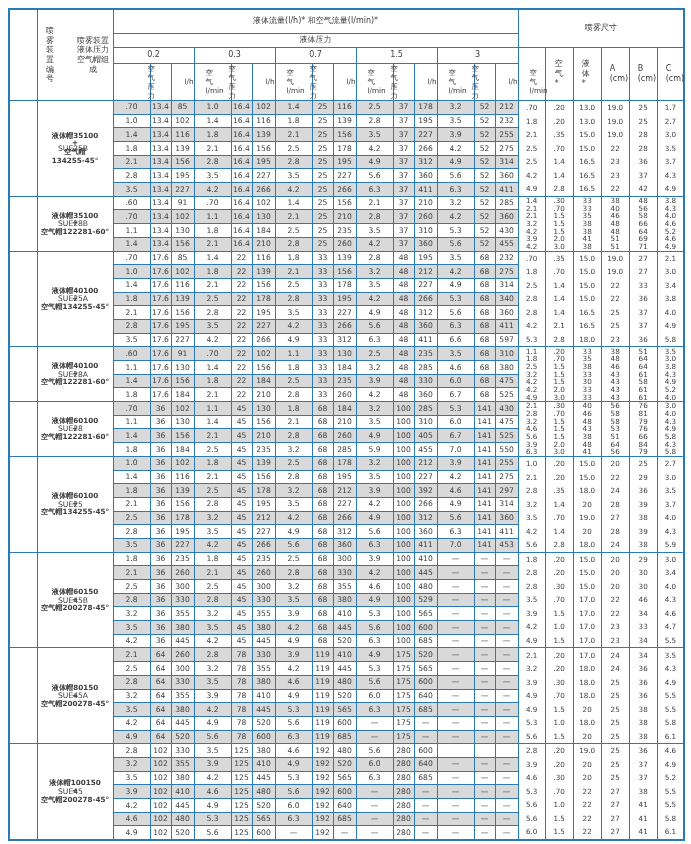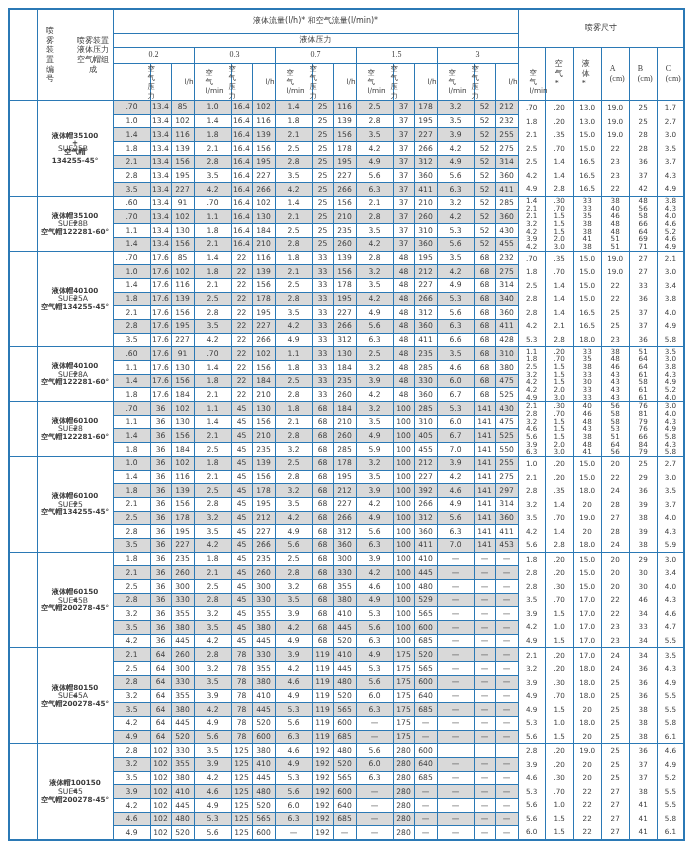--- a/index.html
+++ b/index.html
@@ -2,21 +2,21 @@
 <html style="--border: #2b79b5; --shade: #d9d9d9; --text: #3c3c3c;"><head>
 <meta charset="utf-8">
 <style>
   :root { --border:#2b79b5; --shade:#d9d9d9; --text:#3c3c3c; }
   html,body { margin:0; padding:0; background:#ffffff; }
   body { width:691px; height:844px; overflow:hidden; font-family:"DejaVu Sans", sans-serif; color:var(--text); }
   .page { padding:8px 8px; box-sizing:border-box; }
   table { border-collapse:collapse; table-layout:fixed; width:675px; border:2px solid var(--border); }
   th, td { border:1px solid var(--border); text-align:center; vertical-align:middle; padding:0; font-weight:normal; color:var(--text); background:#fff; }
   thead th { font-size:8px; line-height:1.25; }
-  tr.h1 { height:24px; } tr.h2 { height:14px; } tr.h3 { height:16px;font-family:Liberation Serif, serif; } tr.h4 { height:32px; }
+  tr.h1 { height:24px; } tr.h2 { height:14px; } tr.h3 { height:16px; } tr.h4 { height:32px; }
   tr.h4 th { font-size:7.3px;padding-left:34px; }
   tr.data { height:13.7px; }
   td.num { font-size:7.6px; line-height:1; }
   td.shade { background:var(--shade); }
   td.device { font-size:7.6px;padding-left:48px; }
   td.comp { font-size:7.2px; line-height:1.35;font-weight:bold; }
   td.comp .plus { line-height:0.9; }
   td.dimcell { position:relative; padding:0; }
   .dimstack { position:absolute; top:0; left:0; right:0; bottom:0; display:flex; flex-direction:column; justify-content:space-around; align-items:center; font-size:7.2px; line-height:1; }
   .two-line div { line-height:1.2;padding-left:36px; }
@@ -633,21 +633,21 @@
           <td class="num">22</td>
           <td class="num">266</td>
           <td class="num">4.9</td>
           <td class="num">33</td>
           <td class="num">312</td>
           <td class="num">6.3</td>
           <td class="num">48</td>
           <td class="num">411</td>
           <td class="num">6.6</td>
           <td class="num">68</td>
-          <td class="num">428</td>
+          <td class="num">597</td>
         </tr>
         <tr class="data">
           <td class="device" rowspan="4">SUE28A</td>
           <td class="comp" rowspan="4">
             <div>液体帽40100</div>
             <div class="plus">+</div>
             <div>空气帽122281-60°</div>
           </td>
           <td class="num shade">.60</td>
           <td class="num shade">17.6</td>

